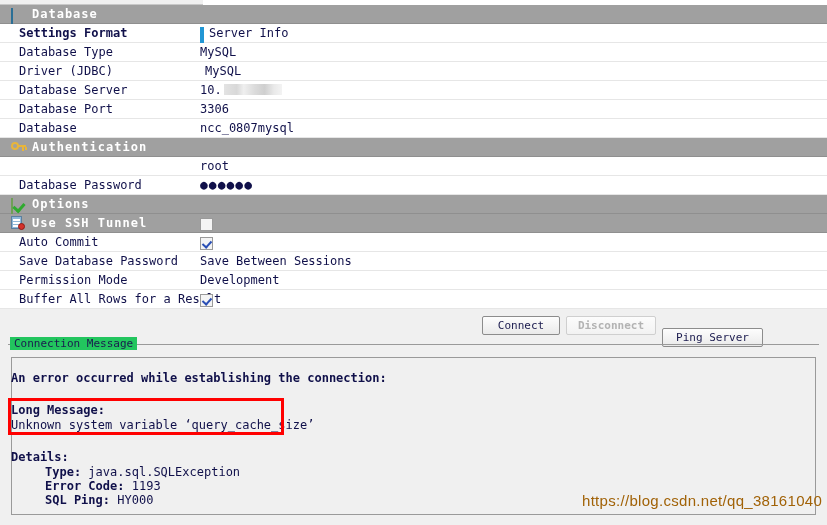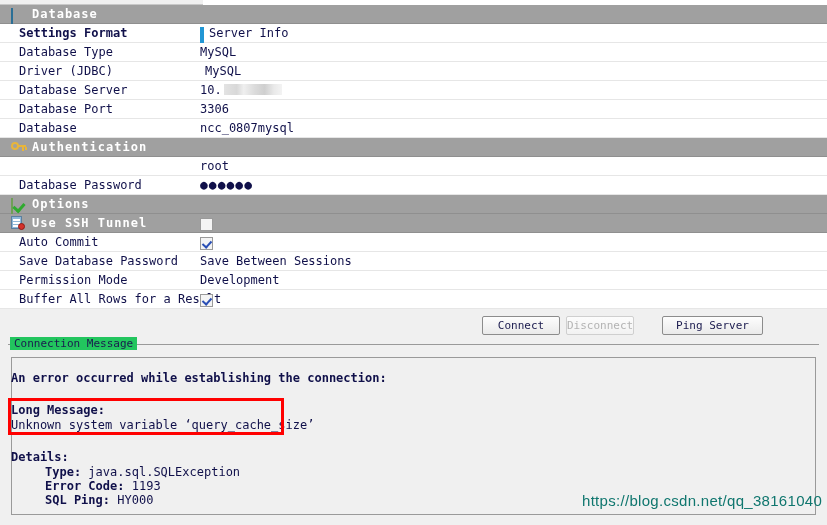--- a/index.html
+++ b/index.html
@@ -86,43 +86,43 @@
 
   .pwdots{letter-spacing:1px;font-size:13px;color:#000;}
 
   
   .btnbar{position:absolute;left:0;top:312px;width:827px;height:28px;}
   .btn{position:absolute;top:4px;height:19px;line-height:17px;text-align:center;
        font-family:"DejaVu Sans Mono","Liberation Mono",monospace;font-size:11px;
        color:#1a1a4e;background:linear-gradient(#fdfdfd,#eaeaea);
        border:1px solid #8c8c8c;border-radius:2px;box-sizing:border-box;}
   .btn.b1{left:482px;width:78px;}
-  .btn.b2{left:566px;width:68px;color:#b3b3b3;border-color:#cfcfcf;
-          background:linear-gradient(#fcfcfc,#f2f2f2);}
-  .btn.b3{left:662px;width:101px;}
+  .btn.b2{left:566px;width:90px;color:#b3b3b3;border-color:#cfcfcf;
+          background:linear-gradient(#fcfcfc,#f2f2f2);font-weight:bold;}
+  .btn.b3{left:662px;width:101px;margin-top:12px;}
 
   
   .cmsg{position:absolute;left:8px;top:345px;width:811px;height:172px;}
   .cmsg .legend{position:absolute;left:2px;top:-8px;background:#22c55e;padding:0 4px;
         font-size:11px;color:#1a1a4e;z-index:2;}
   .cmsg .rule{position:absolute;left:0;top:-1px;width:811px;height:1px;background:#9a9a9a;}
   .cmsg .panel{position:absolute;left:3px;top:12px;width:805px;height:158px;
         background:#f0f0f0;border:1px solid #9a9a9a;box-sizing:border-box;}
 
   .mline{position:absolute;left:11px;white-space:nowrap;font-size:12px;color:#10104a;}
   .mline.b{font-weight:bold;}
 
   .redbox{position:absolute;left:8px;top:398px;width:276px;height:37px;
           border:3px solid #ff0000;box-sizing:border-box;z-index:3;}
 
   .det{position:absolute;left:45px;white-space:nowrap;font-size:12px;color:#10104a;}
   .det b{font-weight:bold;}
 
   .wm{position:absolute;left:582px;top:492px;font-family:"Liberation Sans",sans-serif;
-      font-size:15px;color:#0f766e;letter-spacing:0.3px;white-space:nowrap;}
+      font-size:15px;color:#a16207;letter-spacing:0.3px;white-space:nowrap;}
 </style>
 </head>
 <body>
 
 <div class="app">
 
   <div class="topstrip">
     <div class="tsleft"></div>
     <div class="tsline"></div>
   </div>

